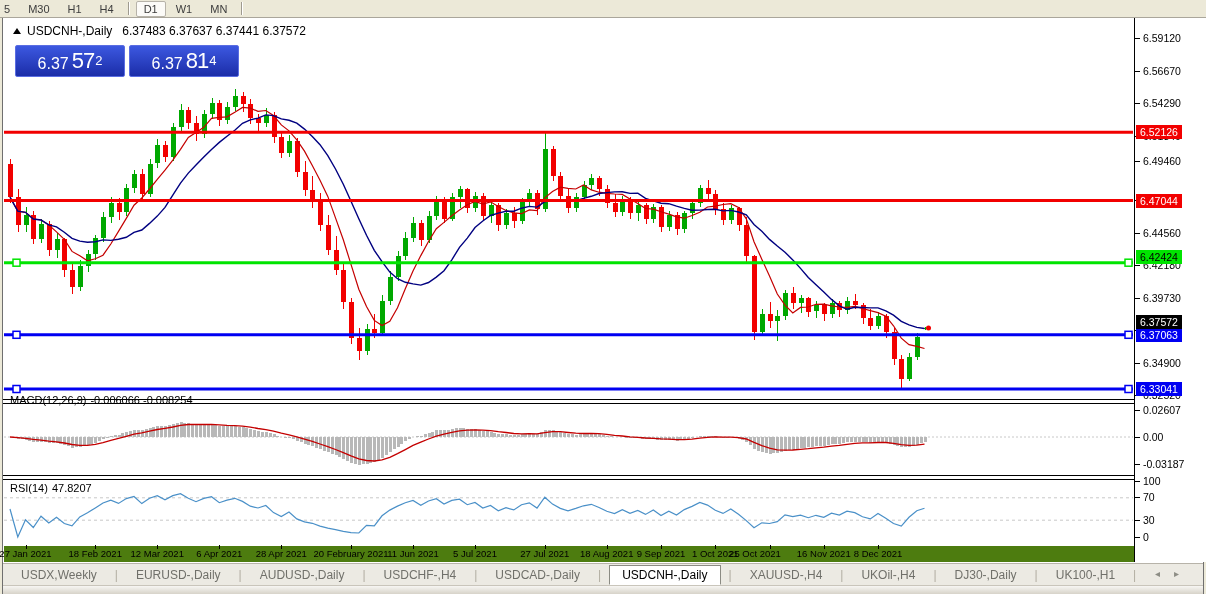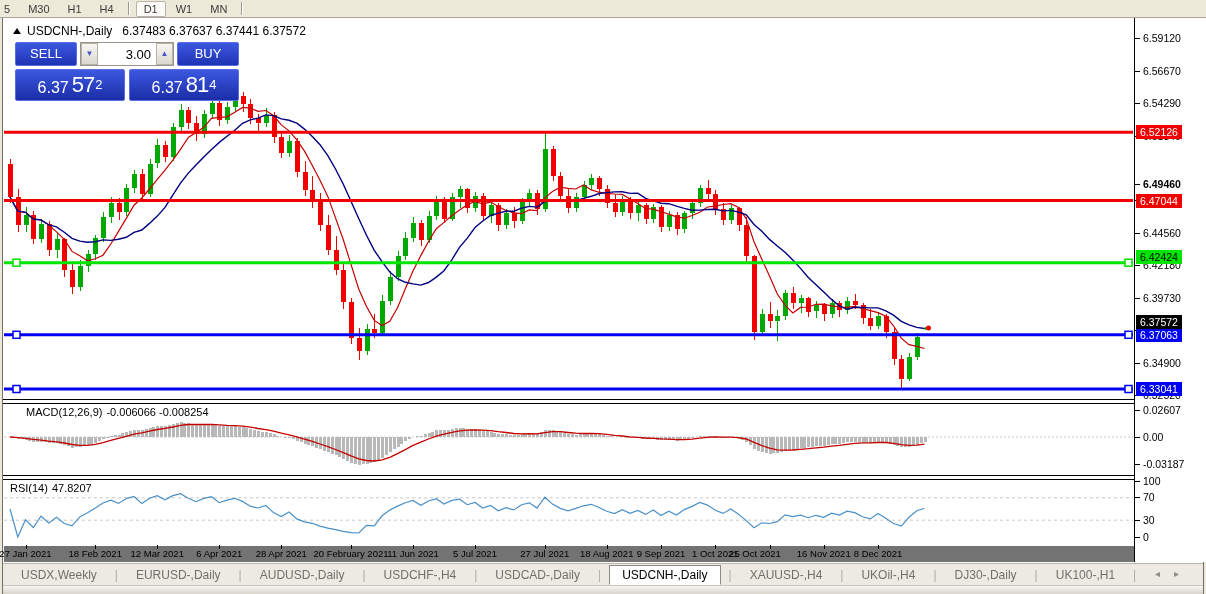--- a/index.html
+++ b/index.html
@@ -25,21 +25,21 @@
   .div1{top:381px;} .div2{top:457px;}
   .axis-line{position:absolute;left:1131px;top:0;width:1px;height:544px;background:#000;}
   
   .axis-col{position:absolute;left:1132px;top:0;width:72px;height:544px;background:#fff;font-size:10.5px;}
   .ptick{position:absolute;left:0;padding-left:8px;height:13px;line-height:13px;color:#000;white-space:nowrap;}
   .ptick::before{content:"";position:absolute;left:0;top:6px;width:5px;border-top:1px solid #000;}
   .plabel{position:absolute;left:1px;height:14px;line-height:14px;padding:0 4px;font-size:10.5px;white-space:nowrap;}
   
   .pane-label{position:absolute;left:7px;font-size:11px;color:#000;white-space:nowrap;z-index:5;}
   .pane-label span{margin-right:4px;}
-  .macd-label{top:388px;margin-left:16px;} .rsi-label{top:464px;}
+  .macd-label{top:376px;} .rsi-label{top:464px;}
   
   .chart-title{position:absolute;left:10px;top:6px;font-size:12px;display:flex;align-items:center;z-index:6;white-space:nowrap;}
   .tri{width:0;height:0;border-left:4px solid transparent;border-right:4px solid transparent;border-bottom:6px solid #000;margin-right:6px;}
   .chart-title b{font-weight:normal;margin-right:10px;}
   
   .trade-panel{position:absolute;left:12px;top:24px;width:224px;z-index:6;}
   .tp-row{display:flex;gap:3px;}
   .btn-blue{background:linear-gradient(#3c58e0,#1f33b4);border:1px solid #5a6de2;color:#fff;
     font-size:13px;text-align:center;border-radius:2px;}
   .sell-btn,.buy-btn{flex:0 0 62px;height:24px;line-height:22px;}
@@ -48,21 +48,21 @@
     font-size:8px;color:#4455cc;text-align:center;line-height:20px;cursor:default;}
   .vol-input{flex:1;border:none;outline:none;font-size:13px;text-align:right;padding-right:5px;width:40px;
     font-family:"Liberation Sans",sans-serif;}
   .price-boxes{display:flex;gap:4px;margin-top:3px;}
   .pbox{flex:1;height:32px;background:linear-gradient(#3c58e0,#1b2da8);border:1px solid #5a6de2;border-radius:2px;
     color:#fff;display:flex;align-items:flex-end;justify-content:center;padding-bottom:2px;}
   .pbox .small{font-size:16px;margin-right:3px;line-height:20px;}
   .pbox .big{font-size:22px;line-height:26px;letter-spacing:-1px;}
   .pbox .sup{font-size:13px;line-height:30px;align-self:flex-start;margin-left:1px;}
   
-  .date-row{position:absolute;left:1px;top:528px;width:1130px;height:16px;background:#737373;font-size:9.5px;}
+  .date-row{position:absolute;left:1px;top:528px;width:1130px;height:16px;background:#4d7c0f;font-size:9.5px;}
   .dlabel{position:absolute;top:2px;transform:translateX(-50%);white-space:nowrap;color:#000;}
   .dtick{position:absolute;top:-1px;width:1px;height:4px;background:#000;}
   
   .tab-bar{position:absolute;left:0;right:0;top:545px;height:22px;background:#eceae3;border-top:1px solid #b7b3a9;
     display:flex;align-items:center;font-size:12px;color:#70706a;padding-left:8px;gap:8px;}
   .tab{padding:2px 10px;white-space:nowrap;cursor:default;}
   .tab.active{background:#fff;border:1px solid #8b8b83;border-bottom:1px solid #fff;color:#000;padding:2px 12px;}
   .tab-sep{color:#b2aea2;}
   .tab-arrows{position:absolute;right:10px;top:4px;font-size:10px;color:#8d8d85;letter-spacing:14px;}
   .bottom-strip{position:absolute;left:0;right:0;top:567px;height:9px;
@@ -594,21 +594,21 @@
           <line x1="0" y1="40.2" x2="1129" y2="40.2" stroke="#c8c8c8" stroke-dasharray="3,3"></line>
           <path d="M6.0,29.0L13.8,57.0L21.5,39.8L29.3,47.5L37.0,36.2L44.8,43.0L52.5,37.2L60.3,43.5L68.0,45.8L75.8,36.9L83.5,32.8L91.3,27.9L99.0,23.0L106.8,20.1L114.5,23.4L122.3,18.6L130.0,16.5L137.8,23.6L145.5,18.2L153.3,15.7L161.0,19.8L168.8,15.6L176.5,13.7L184.3,18.3L192.0,21.7L199.8,18.4L207.5,16.7L215.3,22.7L223.0,20.2L230.8,18.3L238.5,21.4L246.3,26.2L254.0,28.0L261.8,25.5L269.5,32.6L277.3,36.6L285.0,32.1L292.8,38.9L300.5,41.8L308.3,43.3L316.0,46.1L323.8,48.2L331.5,49.6L339.3,51.3L347.0,52.6L354.8,53.0L362.5,45.4L370.3,45.8L378.0,35.8L385.8,30.1L393.5,26.1L401.3,22.8L409.0,20.5L416.8,25.2L424.5,21.0L432.3,18.7L440.0,24.0L447.8,20.4L455.5,19.2L463.3,24.7L471.0,22.4L478.8,28.0L486.5,25.5L494.3,30.8L502.0,27.7L509.8,29.9L517.5,24.7L525.3,22.8L533.0,28.1L540.8,17.2L548.5,24.1L556.3,28.4L564.0,30.8L571.8,28.4L579.5,25.8L587.3,24.3L595.0,27.5L602.8,31.2L610.5,33.6L618.3,29.6L626.0,33.4L633.8,30.5L641.5,34.4L649.3,30.0L657.0,35.5L664.8,31.2L672.5,35.1L680.3,29.6L688.0,26.4L695.8,22.5L703.5,25.1L711.3,30.2L719.0,33.4L726.8,29.0L734.5,34.2L742.3,40.6L750.0,47.8L757.8,42.8L765.5,43.5L773.3,41.7L781.0,34.9L788.8,36.7L796.5,35.1L804.3,37.7L812.0,35.3L819.8,37.4L827.5,33.2L835.3,35.1L843.0,31.2L850.8,32.6L858.5,36.8L866.3,38.9L874.0,33.5L881.8,38.2L889.5,43.5L897.3,46.1L905.0,37.3L912.8,30.8L920.5,28.3" fill="none" stroke="#4a90c8" stroke-width="1.2"></path>
         </svg>
 
       <div class="axis-line"></div>
       <div class="axis-col" id="axis-col">
           <div class="ptick" style="top: 13.5486px;">6.59120</div>
           <div class="ptick" style="top: 46.5144px;">6.56670</div>
           <div class="ptick" style="top: 78.5384px;">6.54290</div>
           <div class="ptick" style="top: 111.504px;">6.51840</div>
-          <div class="ptick" style="top: 160px; font-weight: bold;">6.49460</div>
+          <div class="ptick" style="top: 137px;">6.49460</div>
           <div class="ptick" style="top: 176.494px;">6.47010</div>
           <div class="ptick" style="top: 209.46px;">6.44560</div>
           <div class="ptick" style="top: 241.484px;">6.42180</div>
           <div class="ptick" style="top: 274.45px;">6.39730</div>
           <div class="ptick" style="top: 306.474px;">6.37350</div>
           <div class="ptick" style="top: 339.439px;">6.34900</div>
           <div class="ptick" style="top: 371.463px;">6.32520</div>
           <div class="plabel" style="top: 107.156px; background: rgb(242, 0, 0); color: rgb(255, 255, 255);">6.52126</div>
           <div class="plabel" style="top: 175.537px; background: rgb(242, 0, 0); color: rgb(255, 255, 255);">6.47044</div>
           <div class="plabel" style="top: 232px; background: rgb(0, 228, 0); color: rgb(0, 0, 0);">6.42424</div>
@@ -624,29 +624,20 @@
           <div class="ptick" style="top: 512.5px;">0</div>
         </div>
 
       <div class="chart-title">
         <span class="tri"></span>
         <b>USDCNH-,Daily</b>
         <span>6.37483 6.37637 6.37441 6.37572</span>
       </div>
 
       <div class="trade-panel">
-        <div class="tp-row">
-          <div class="btn-blue sell-btn">SELL</div>
-          <div class="vol-box">
-            <div class="vol-btn">▼</div>
-            <input class="vol-input" value="3.00" style="">
-            <div class="vol-btn">▲</div>
-          </div>
-          <div class="btn-blue buy-btn">BUY</div>
-        </div>
         <div class="price-boxes">
           <div class="pbox">
             <span class="small">6.37</span>
             <span class="big">57</span>
             <span class="sup">2</span>
           </div>
           <div class="pbox">
             <span class="small">6.37</span>
             <span class="big">81</span>
             <span class="sup">4</span>

